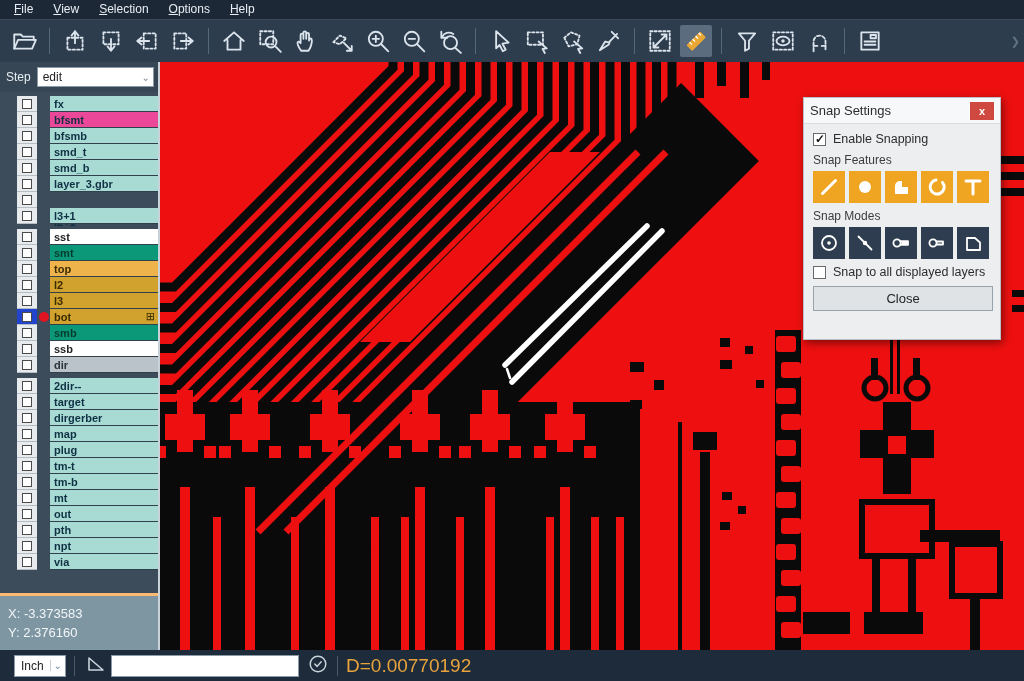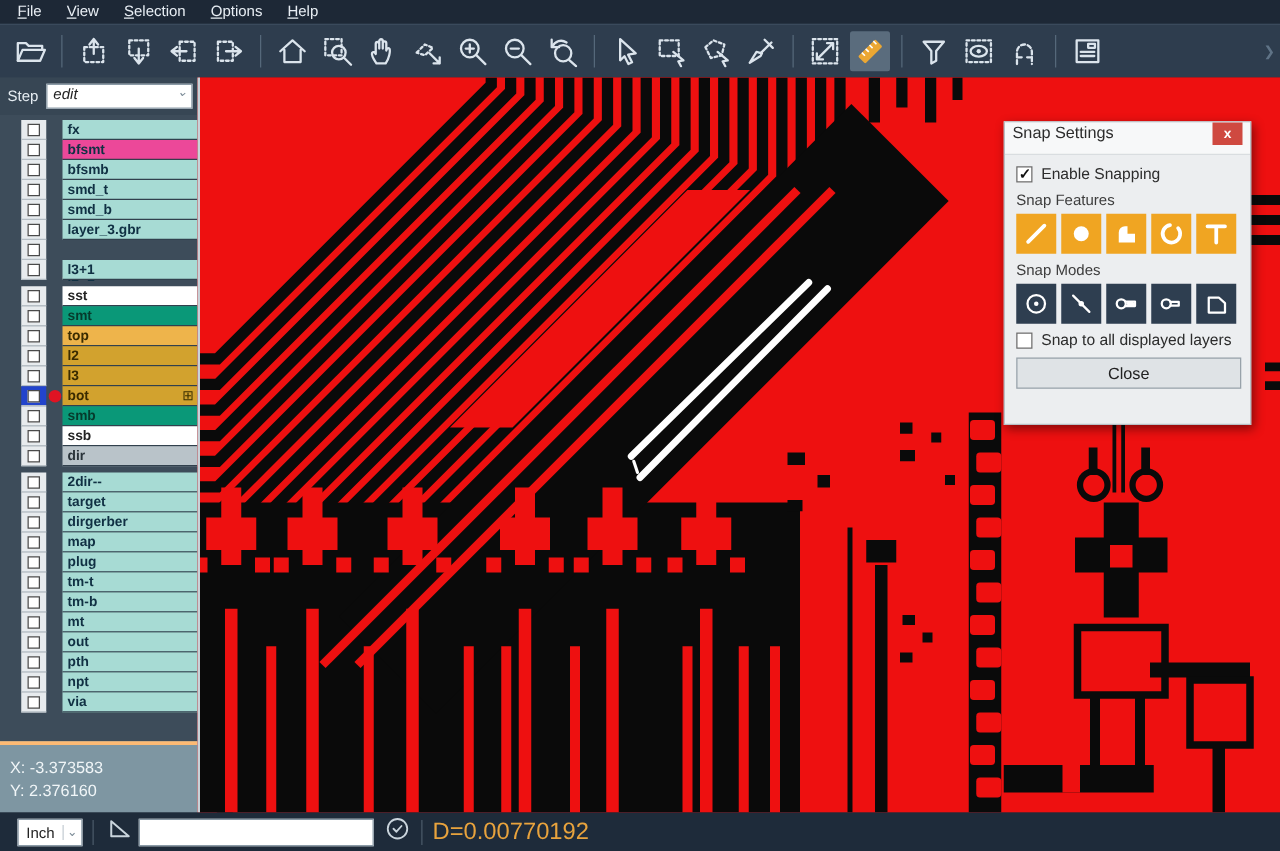--- a/index.html
+++ b/index.html
@@ -16,21 +16,21 @@
   .tbtn { width:32px; height:32px; margin:0 2px; display:flex; align-items:center; justify-content:center; border-radius:2px; }
   .tbtn.active { background:#5a6c7d; }
   .tbtn svg { display:block; }
   .tsep { width:1px; height:26px; background:#55687a; margin:0 7px; }
   #tb-overflow { margin-left:auto; margin-right:4px; color:#5f7386; font-size:11px; }
 
   
   #sidebar { position:absolute; left:0; top:62px; width:158px; height:588px; background:#3d4c5a; display:flex; flex-direction:column; }
   #stepbar { height:30px; display:flex; align-items:center; padding:0 4px; background:#374654; }
   #step-label { color:#e6edf3; font-size:12px; margin:0 6px 0 2px; }
-  #step-select { flex:1; height:20px; background:#fff; border:1px solid #8a9aa6; display:flex; align-items:flex-start; font-size:12px; color:#222; padding-left:5px; position:relative;font-style:italic; }
+  #step-select { flex:1; height:20px; background:#fff; border:1px solid #8a9aa6; display:flex; align-items:center; font-size:12px; color:#222; padding-left:5px; position:relative; }
   #step-select .chev { position:absolute; right:3px; color:#7a8a96; font-size:10px; }
   #layers { margin-top:4px;padding-left:17px; }
   .lrow { display:flex; height:16px; }
   .cbcell { width:20px; background:#e7ebee; border-bottom:1px solid #b5bec5; display:flex; align-items:center; justify-content:center; }
   .cb { width:10px; height:10px; background:#fff; border:1.5px solid #4a4a4a; }
   .cbcell.active-cb { background:#2244cc; }
   .gapcell { width:13px; display:flex; align-items:center; justify-content:center; }
   .reddot { width:10px; height:10px; border-radius:50%; background:#e01323; }
   .namecell { flex:1; display:flex; align-items:center; font-size:11px; font-weight:bold; padding:0 3px 0 4px; border-bottom:1px solid #31404d; color:#103043; }
   .namecell .grid-glyph { margin-left:auto; font-size:11px; font-weight:normal; color:#3a2f00; }
@@ -38,21 +38,21 @@
   #sidebar-filler { flex:1; }
   #coord-status { height:57px; background:#7e96a2; border-top:3px solid #fdba74; padding:8px 8px 0 8px; }
   #coord-status div { color:#f1f6f8; font-size:13px; line-height:19px; }
 
   
   #canvas-wrap { position:absolute; left:158px; top:62px; width:866px; height:588px; border-left:2px solid #c9d2d8; background:#ee1010; }
   #pcb { position:absolute; left:0; top:0; width:864px; height:588px; }
 
   
   #snap-dialog { position:absolute; left:803px; top:97px; width:198px; height:243px; background:#eceef0; border:1px solid #b9c0c6; box-shadow:2px 3px 8px rgba(0,0,0,.45); }
-  #snap-title { height:26px; background:#f7f8f9; border-bottom:1px solid #d9dde0; display:flex; align-items:flex-start; padding:0 6px; }
+  #snap-title { height:26px; background:#f7f8f9; border-bottom:1px solid #d9dde0; display:flex; align-items:center; padding:0 6px; }
   #snap-title-text { font-size:13px; color:#2c2c2c; flex:1; }
   #snap-close { width:24px; height:18px; background:#cf4940; color:#fff; font-size:11px; font-weight:bold; display:flex; align-items:center; justify-content:center; }
   #snap-body { padding:8px 9px 10px 9px; }
   .snap-check-row { display:flex; align-items:center; margin-bottom:7px; }
   .dlg-cb { width:13px; height:13px; background:#fff; border:1px solid #6a6a6a; margin-right:7px; position:relative; }
   .dlg-cb.checked::after { content:"✓"; position:absolute; left:1px; top:-2px; font-size:12px; color:#111; font-weight:bold; }
   .snap-check-label { font-size:12.5px; color:#2c2c2c; }
   .snap-section-label { font-size:12px; color:#3c3c3c; margin:2px 0 4px 0; }
   .snap-btn-row { display:flex; gap:4px; margin-bottom:6px; }
   .snap-btn { width:32px; height:32px; display:flex; align-items:center; justify-content:center; }

